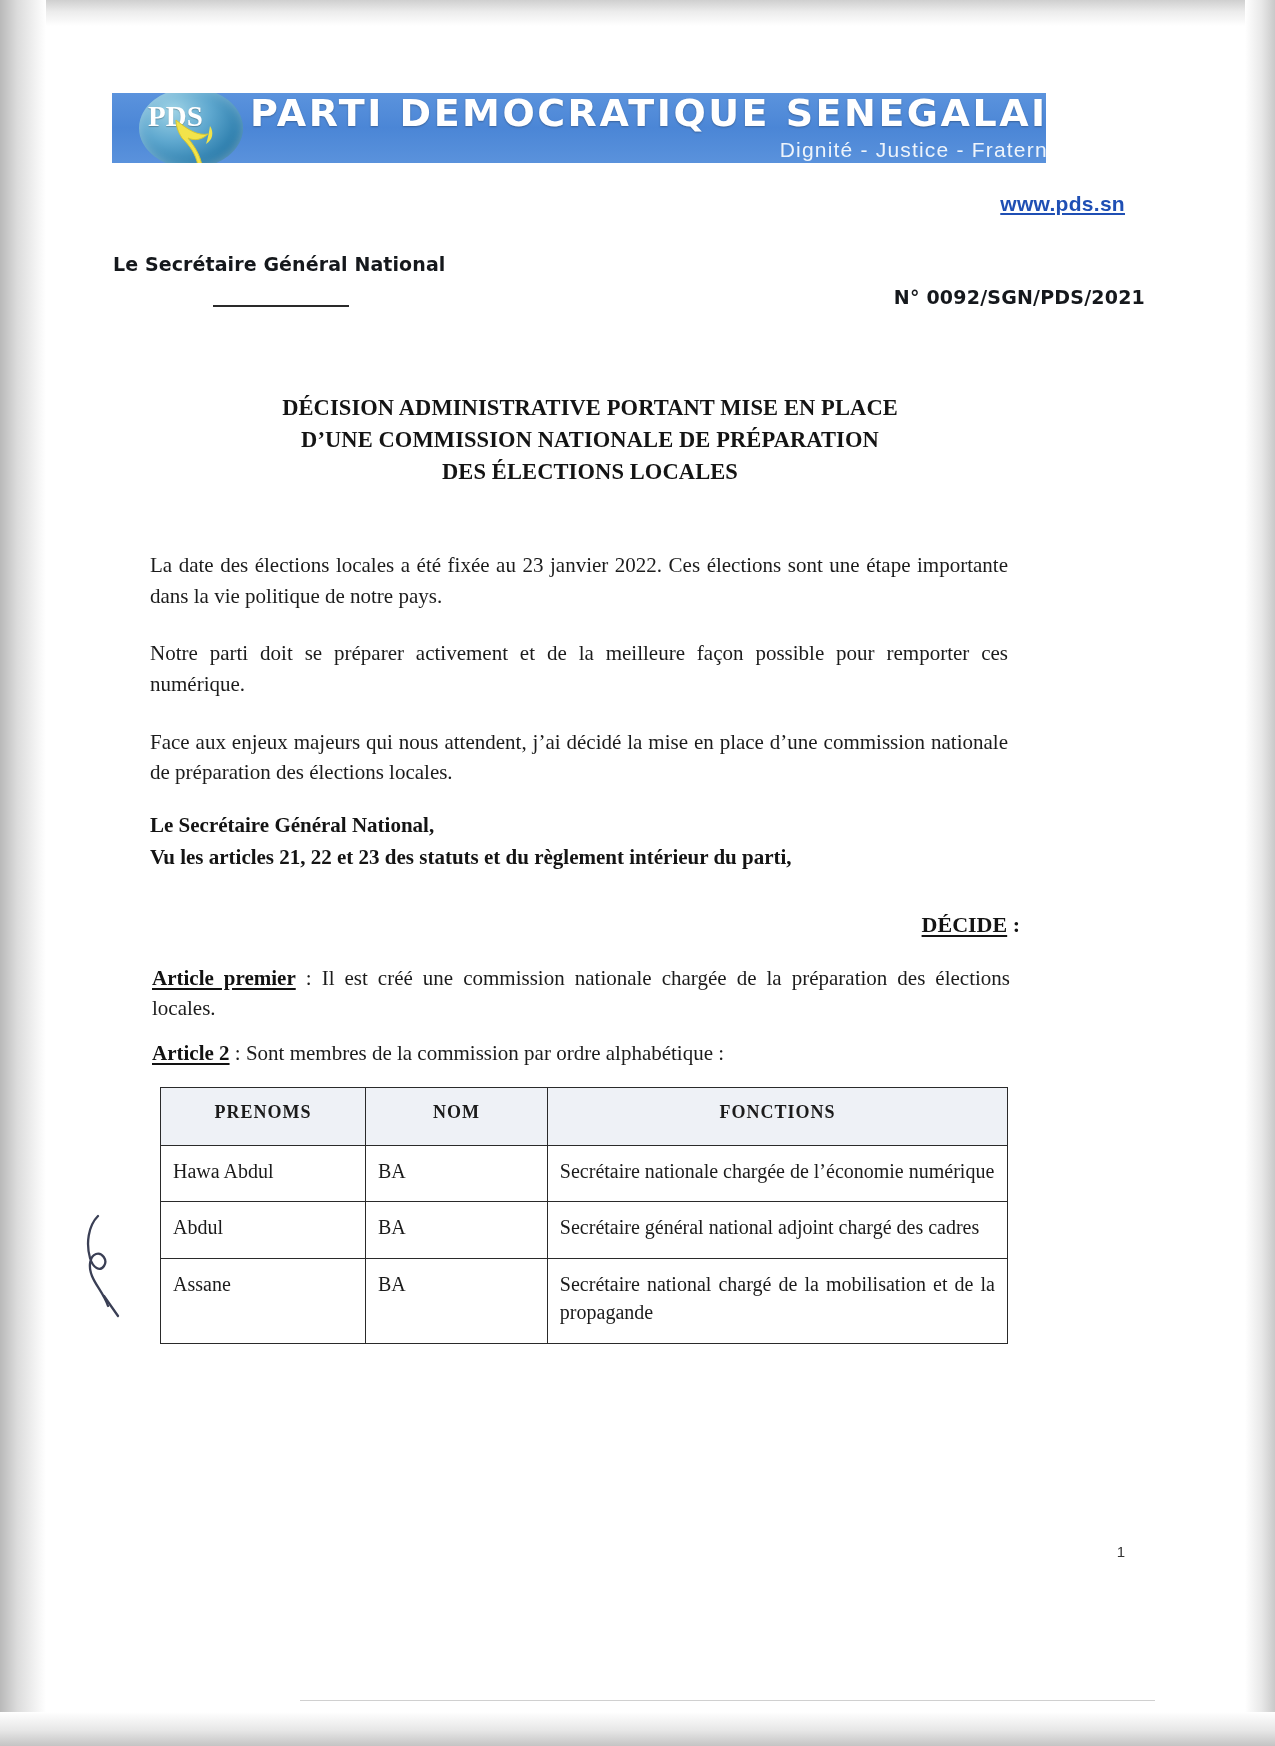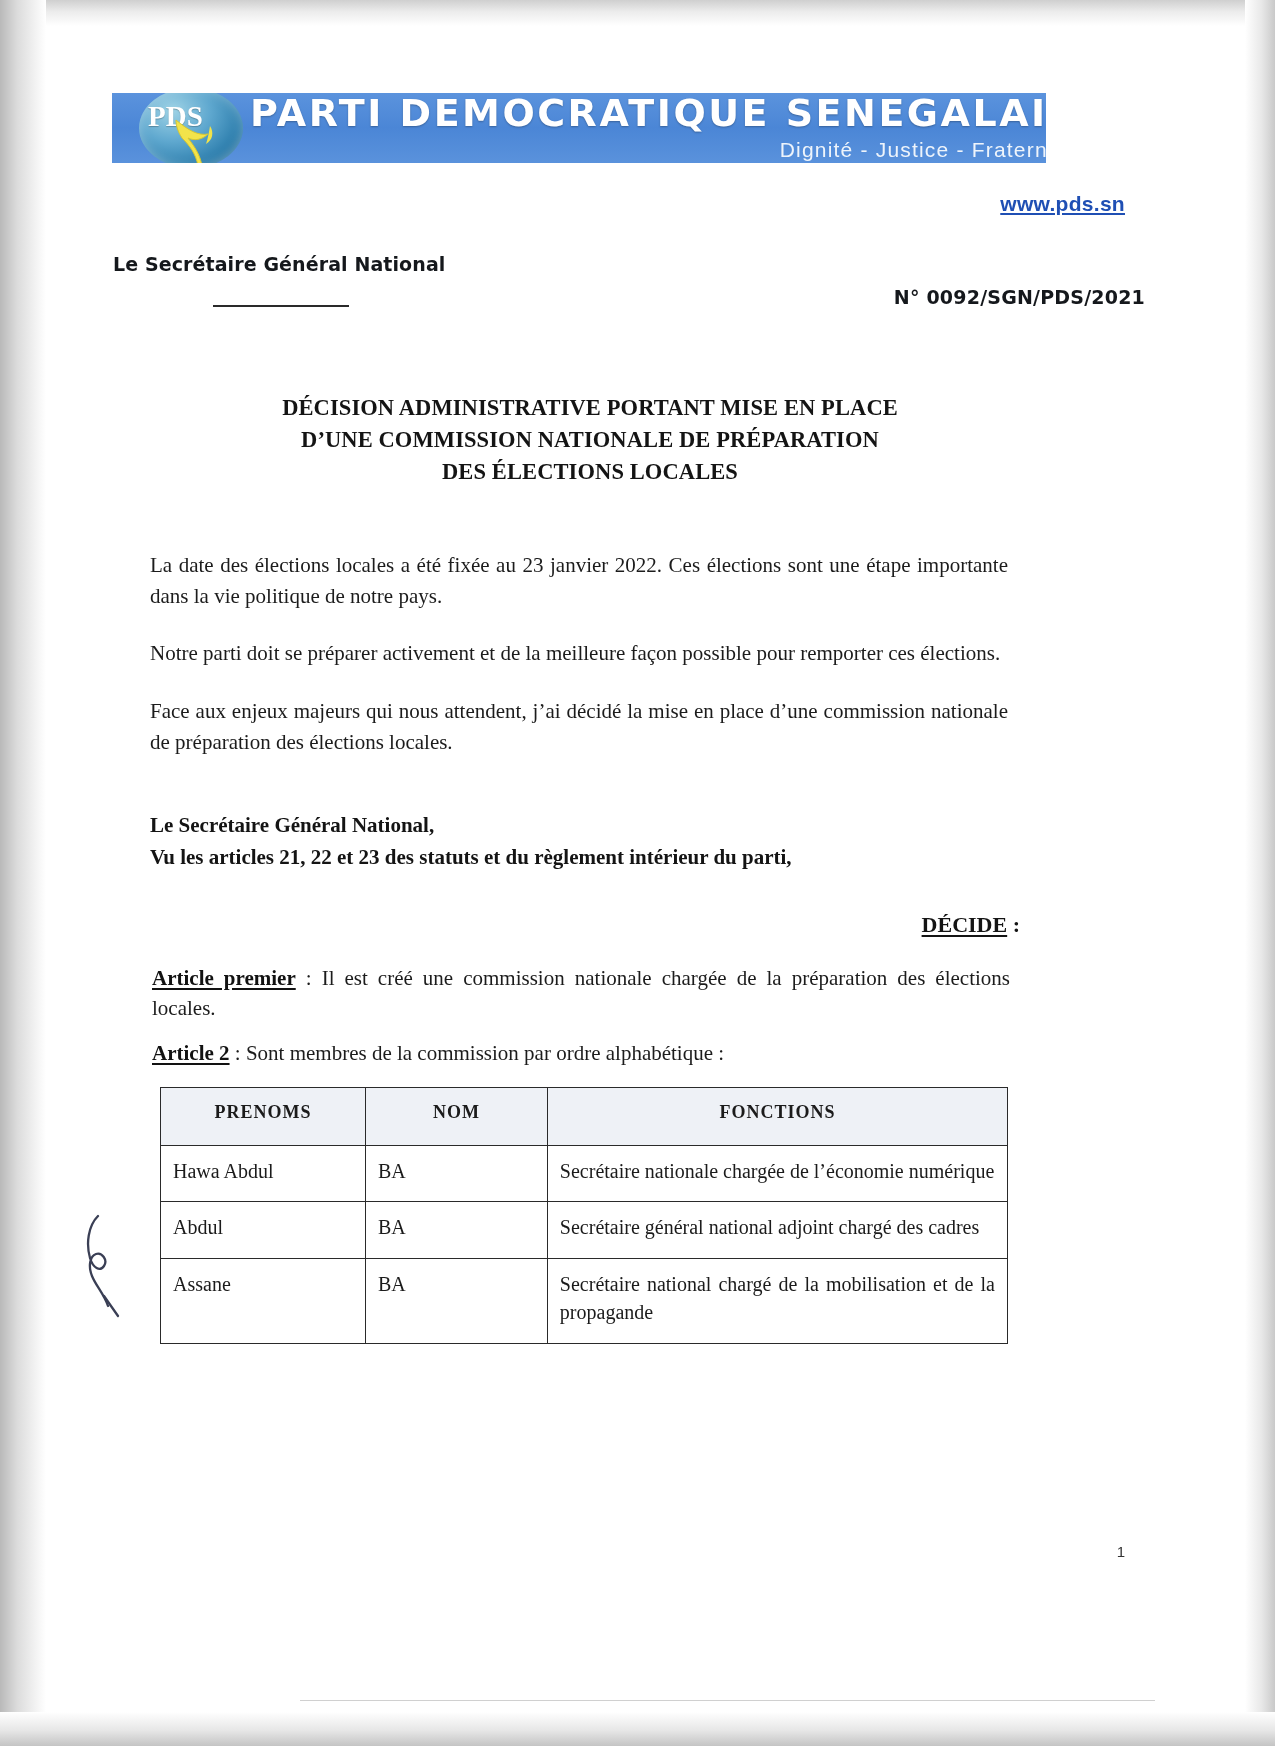--- a/index.html
+++ b/index.html
@@ -328,21 +328,21 @@
   <div class="ref-right">N° 0092/SGN/PDS/2021</div>
 
   <div class="doc-title">
     <div>DÉCISION ADMINISTRATIVE PORTANT MISE EN PLACE</div>
     <div>D’UNE COMMISSION NATIONALE DE PRÉPARATION</div>
     <div>DES ÉLECTIONS LOCALES</div>
   </div>
 
   <div class="body-area">
     <p class="para">La date des élections locales a été fixée au 23 janvier 2022. Ces élections sont une étape importante dans la vie politique de notre pays.</p>
-    <p class="para">Notre parti doit se préparer activement et de la meilleure façon possible pour remporter ces élections.</p>
+    <p class="para">Notre parti doit se préparer activement et de la meilleure façon possible pour remporter ces numérique.</p>
     <p class="para">Face aux enjeux majeurs qui nous attendent, j’ai décidé la mise en place d’une commission nationale de préparation des élections locales.</p>
   </div>
 
   <div class="bold-block">
     <div>Le Secrétaire Général National,</div>
     <div>Vu les articles 21, 22 et 23 des statuts et du règlement intérieur du parti,</div>
   </div>
 
   <div class="decide">
     <u>DÉCIDE</u><span> :</span>

